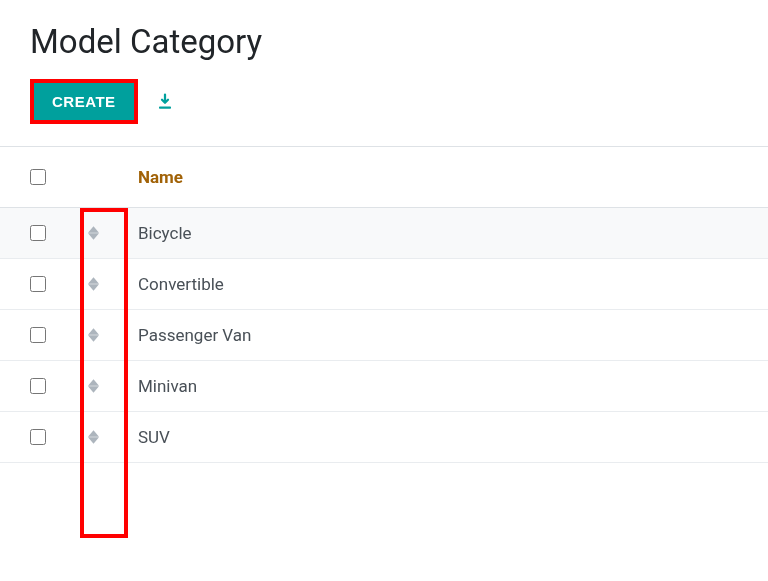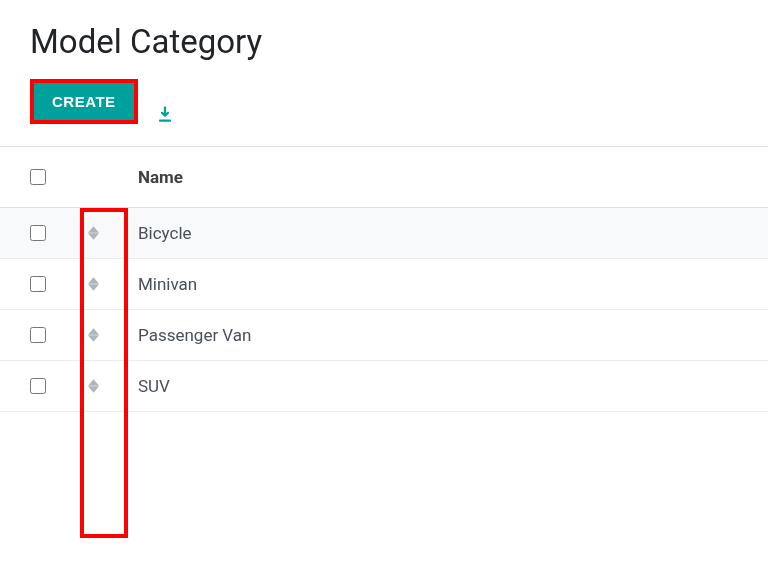--- a/index.html
+++ b/index.html
@@ -14,21 +14,21 @@
       padding: 22px 0 0 30px;
     }
     .page-title {
       font-size: 33px;
       font-weight: 400;
       color: #212529;
       margin-bottom: 18px;
     }
     .toolbar {
       display: flex;
-      align-items: flex-end;
+      align-items: center;
       gap: 18px;
       padding-bottom: 22px;
     }
     .create-wrap {
       border: 4px solid #ff0000;
       display: inline-block;
       padding: 0;
     }
     .create-btn {
       background: #00a09d;
@@ -60,21 +60,21 @@
       width: 50px;
       display: flex;
       align-items: center;
     }
     .header-spacer {
       width: 58px;
     }
     .header-name {
       font-size: 17px;
       font-weight: 700;
-      color: #404040;
+      color: #a16207;
     }
     .table-body {
       position: relative;
     }
     .row {
       display: flex;
       align-items: center;
       padding: 15px 18px 15px 30px;
       border-bottom: 1px solid #e9ecef;
     }
@@ -163,53 +163,69 @@
               <path d="M5 0 L10 6 L0 6 Z" fill="currentColor"></path>
             </svg>
           <svg width="11" height="7" viewBox="0 0 10 6">
               <path d="M0 0 L10 0 L5 6 Z" fill="currentColor"></path>
             </svg>
         </span>
       </div>
       <div class="row-name">Bicycle</div>
     </div>
 
+    <div class="row">
+      <div class="row-check">
+          <input type="checkbox" style="">
+        </div>
+      <div class="row-drag">
+        <span class="sort-handle">
+          <svg width="11" height="7" viewBox="0 0 10 6">
+              <path d="M5 0 L10 6 L0 6 Z" fill="currentColor"></path>
+            </svg>
+          <svg width="11" height="7" viewBox="0 0 10 6">
+              <path d="M0 0 L10 0 L5 6 Z" fill="currentColor"></path>
+            </svg>
+        </span>
+      </div>
+      <div class="row-name">Convertible</div>
+    </div>
+
+    <div class="row">
+      <div class="row-check">
+          <input type="checkbox" style="">
+        </div>
+      <div class="row-drag">
+        <span class="sort-handle">
+          <svg width="11" height="7" viewBox="0 0 10 6">
+              <path d="M5 0 L10 6 L0 6 Z" fill="currentColor"></path>
+            </svg>
+          <svg width="11" height="7" viewBox="0 0 10 6">
+              <path d="M0 0 L10 0 L5 6 Z" fill="currentColor"></path>
+            </svg>
+        </span>
+      </div>
+      <div class="row-name">Passenger Van</div>
+    </div>
 
     <div class="row">
       <div class="row-check">
           <input type="checkbox" style="">
         </div>
       <div class="row-drag">
         <span class="sort-handle">
           <svg width="11" height="7" viewBox="0 0 10 6">
               <path d="M5 0 L10 6 L0 6 Z" fill="currentColor"></path>
             </svg>
           <svg width="11" height="7" viewBox="0 0 10 6">
               <path d="M0 0 L10 0 L5 6 Z" fill="currentColor"></path>
             </svg>
         </span>
       </div>
       <div class="row-name">Minivan</div>
-    </div>
-
-    <div class="row">
-      <div class="row-check">
-          <input type="checkbox" style="">
-        </div>
-      <div class="row-drag">
-        <span class="sort-handle">
-          <svg width="11" height="7" viewBox="0 0 10 6">
-              <path d="M5 0 L10 6 L0 6 Z" fill="currentColor"></path>
-            </svg>
-          <svg width="11" height="7" viewBox="0 0 10 6">
-              <path d="M0 0 L10 0 L5 6 Z" fill="currentColor"></path>
-            </svg>
-        </span>
-      </div>
-      <div class="row-name">Passenger Van</div>
     </div>
 
 
     <div class="row">
       <div class="row-check">
           <input type="checkbox" style="">
         </div>
       <div class="row-drag">
         <span class="sort-handle">
           <svg width="11" height="7" viewBox="0 0 10 6">

